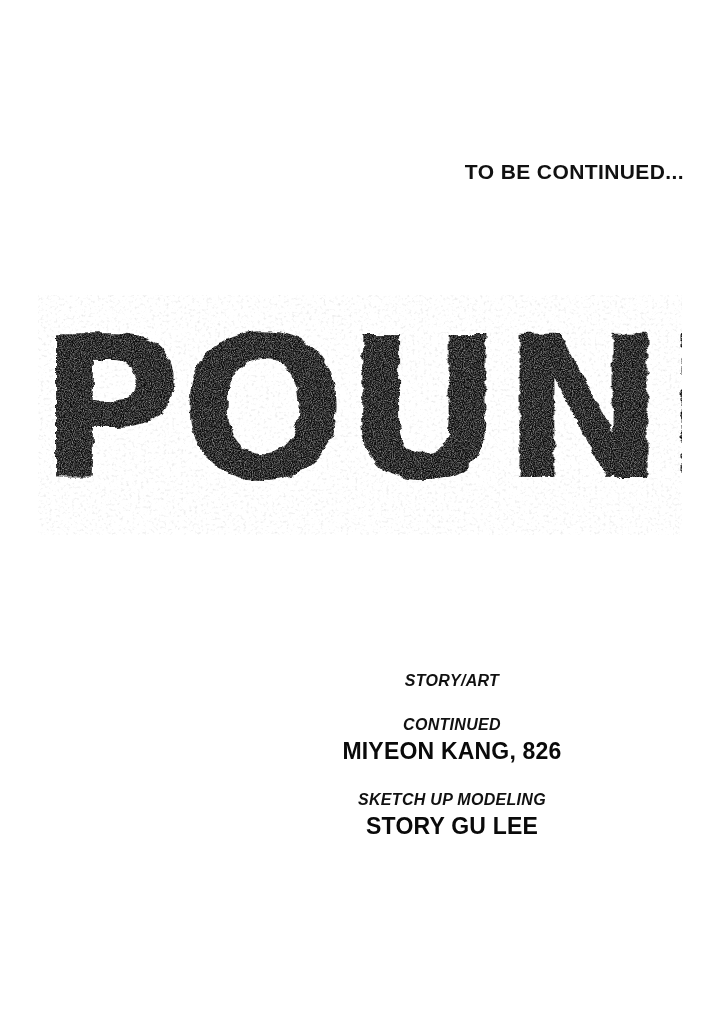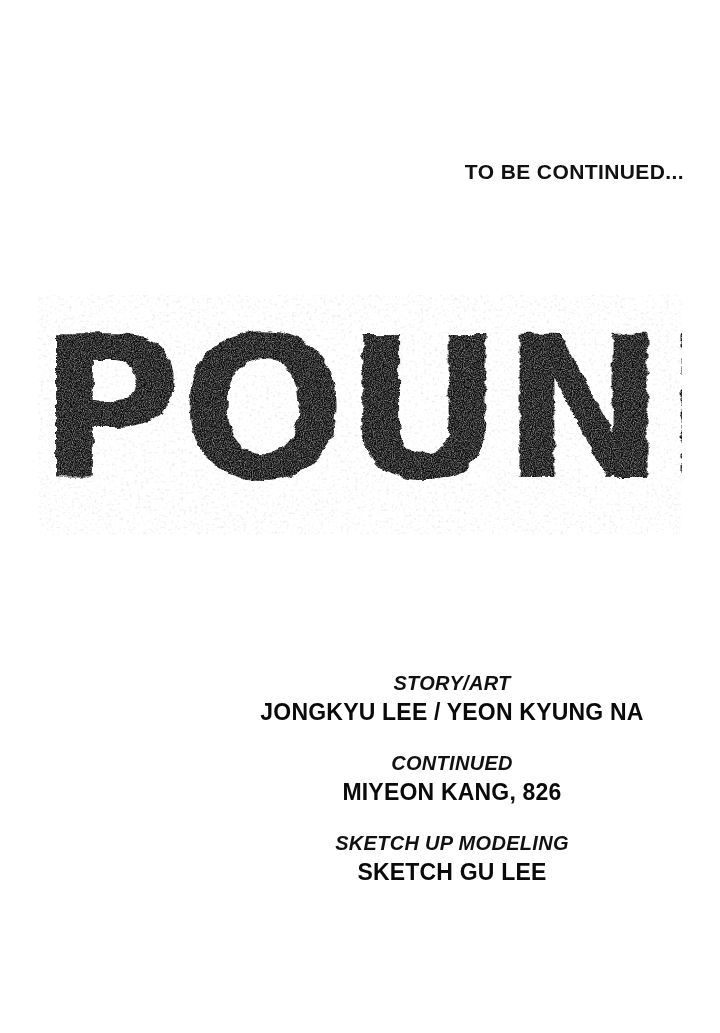--- a/index.html
+++ b/index.html
@@ -67,21 +67,21 @@
     width: 460px;
     text-align: center;
   }
   .credit-block {
     margin-bottom: 26px;
   }
   .credit-block:last-child {
     margin-bottom: 15px;
   }
   .credit-role {
-    font-size: 20px;
+    font-size: 16px;
     font-style: italic;
     font-weight: 600;
     letter-spacing: 0.3px;
     color: #111111;
     margin-bottom: 4px;
   }
   .credit-names {
     font-size: 23px;
     font-weight: 700;
     letter-spacing: 0.2px;
@@ -116,28 +116,27 @@
       </g>
 
       <rect x="0" y="0" width="644" height="240" filter="url(#speckle)" opacity="0.25"></rect>
     </svg>
   </div>
 
   <div class="credits">
 
     <div class="credit-block">
       <div class="credit-role">STORY/ART</div>
-      <div class="credit-names">JONGKYU LEE / YEON KYUNG NA</div>
     </div>
 
     <div class="credit-block">
       <div class="credit-role">CONTINUED</div>
       <div class="credit-names">MIYEON KANG, 826</div>
     </div>
 
     <div class="credit-block">
       <div class="credit-role">SKETCH UP MODELING</div>
-      <div class="credit-names">SKETCH GU LEE</div>
+      <div class="credit-names">STORY GU LEE</div>
     </div>
 
   </div>
 
 </div>
 
 </body></html>

